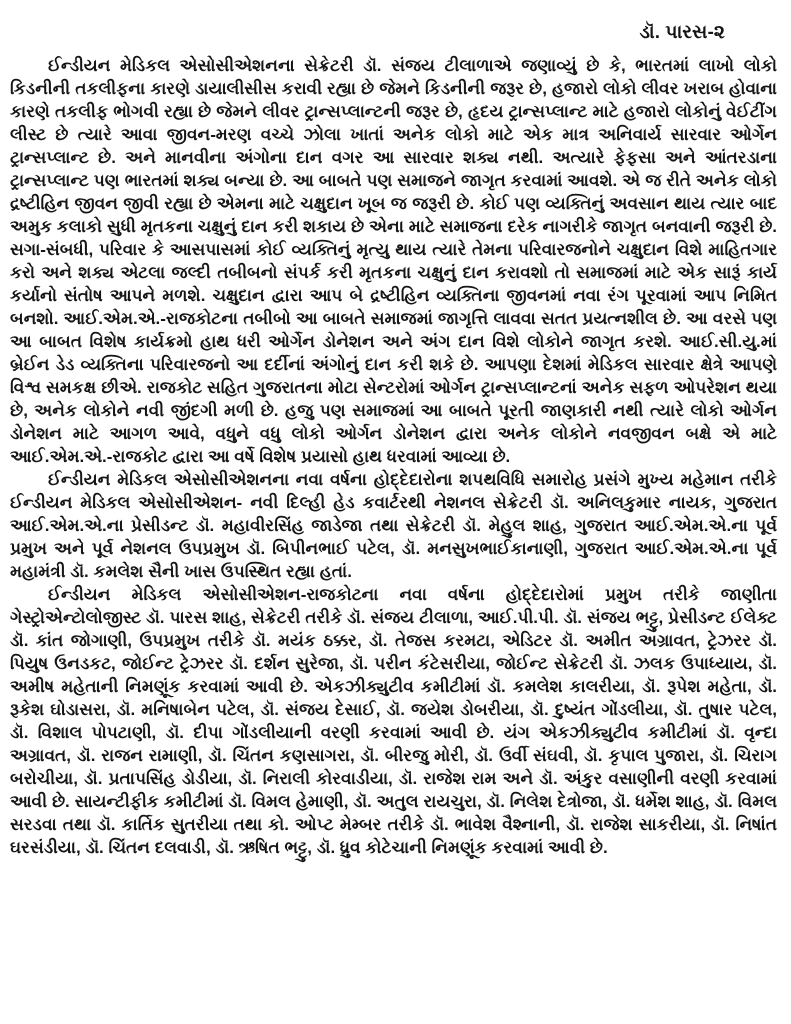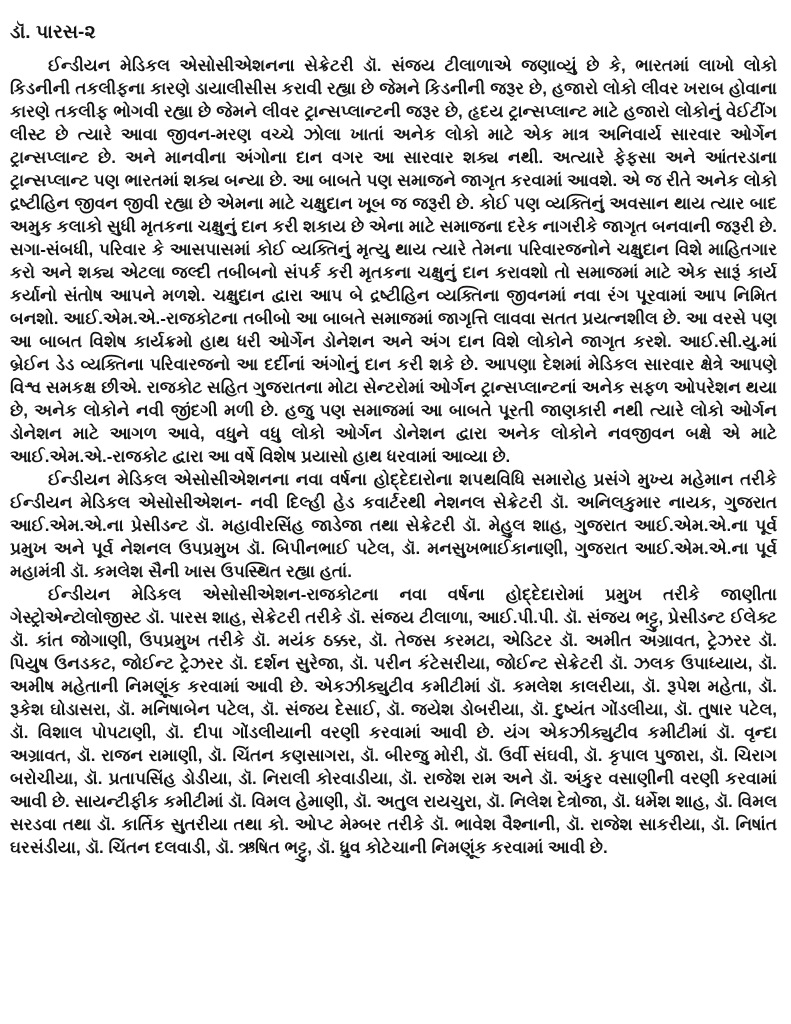--- a/index.html
+++ b/index.html
@@ -9,20 +9,21 @@
     height:1024px;
     box-sizing:border-box;
     background:#ffffff;
     overflow:hidden;
     padding:16px 14px 0 10px;
     font-family:"Liberation Sans","DejaVu Sans",sans-serif;
     font-weight:700;
     color:#151515;
   }
   .page-label{
+    text-align:right;
     padding-right:52px;
     font-size:19px;
     line-height:24px;
     margin:4px 0 10px 0;
   }
   .body-text p{
     margin:0;
     font-size:17px;
     line-height:23px;
     text-align:justify;

